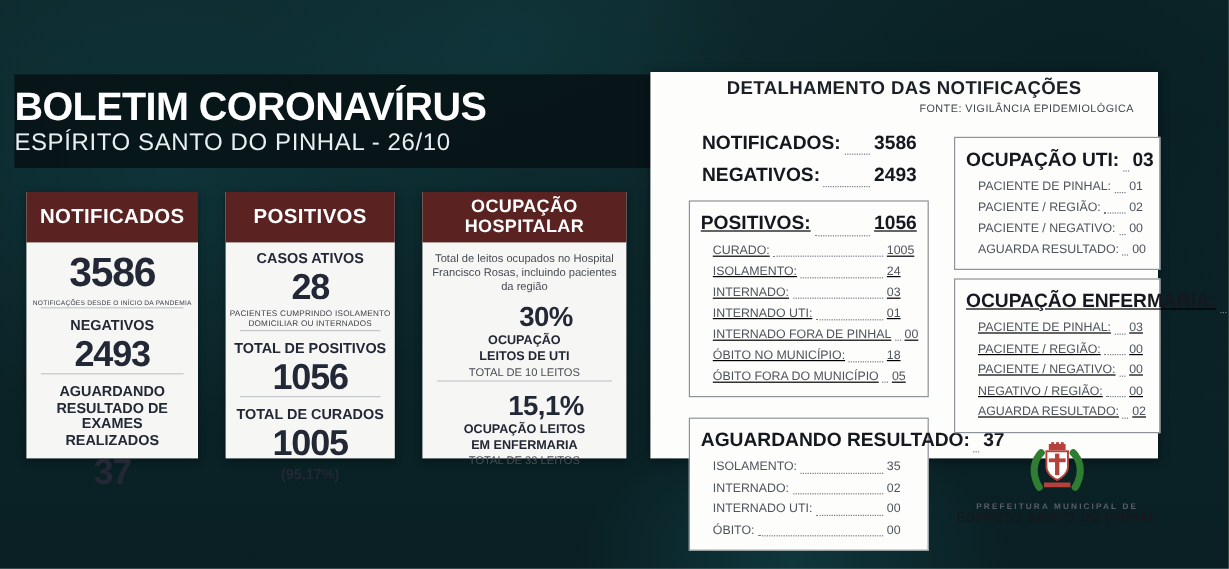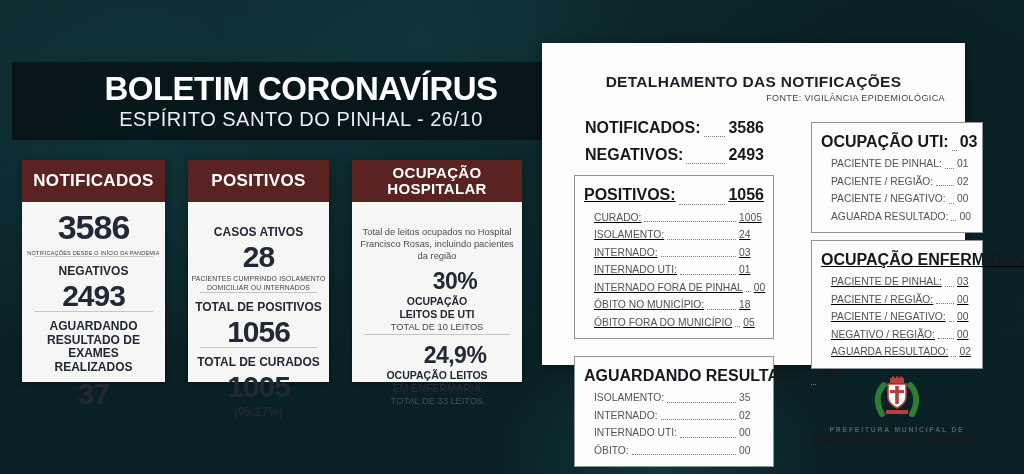--- a/index.html
+++ b/index.html
@@ -12,21 +12,21 @@
       radial-gradient(ellipse 420px 300px at 140px 140px, rgba(28,115,125,0.16), transparent 70%),
       radial-gradient(ellipse 300px 220px at 420px 40px,  rgba(30,120,130,0.14), transparent 70%),
       radial-gradient(ellipse 500px 380px at 900px 80px,  rgba(5,22,26,0.55), transparent 75%),
       linear-gradient(#0d2a2e,#091f23);
   }
 
   
   .title-box {
     position:absolute; left:12px; top:62px; width:578px; height:78px;
     background:rgba(7,18,22,0.88);
-    display:flex; flex-direction:column; align-items:center; justify-content:center;
+    display:flex; flex-direction:column; align-items:flex-start; justify-content:center;
     text-align:center;
   }
   .title-box h1 {
     color:#ffffff; font-size:33px; font-weight:900; letter-spacing:-0.5px; line-height:1;
   }
   .title-box .subtitle {
     color:#e9eff1; font-size:20px; font-weight:400; letter-spacing:0.5px; margin-top:3px;
   }
 
   
@@ -48,35 +48,35 @@
   .num-xl { font-size:34px; font-weight:900; letter-spacing:-1px; line-height:1; color:#232836; }
   .num-lg { font-size:30px; font-weight:900; letter-spacing:-1px; line-height:1; color:#232836; }
   .num-md { font-size:23px; font-weight:900; letter-spacing:-0.5px; line-height:1; color:#232836;padding-left:36px; }
   .lbl-bold  { font-size:12px; font-weight:700; line-height:1.15; color:#232836; }
   .lbl-bold-sm { font-size:10.5px; font-weight:700; line-height:1.25; color:#232836; }
   .cap-tiny  { font-size:5.5px; letter-spacing:0.2px; color:#3a3f47; }
   .cap-small { font-size:6.8px; letter-spacing:0.2px; color:#3a3f47; line-height:1.35; }
   .cap-reg   { font-size:9.3px; color:#474d55; line-height:1.3; }
   .card hr { border:none; border-top:1px solid #c3c7ca; margin:0 12px; }
 
-  .mt2{margin-top:2px}.mt4{margin-top:4px}.mt6{margin-top:6px}.mt7{margin-top:24px}
+  .mt2{margin-top:2px}.mt4{margin-top:4px}.mt6{margin-top:6px}.mt7{margin-top:7px}
   .mt8{margin-top:8px}.mt9{margin-top:9px}
   .px8{padding-left:8px;padding-right:8px}
 
   
   .panel {
-    position:absolute; left:542px; top:43px; width:423px; height:322px;
+    position:absolute; left:542px; top:60px; width:423px; height:322px;
     background:#fdfdfc; box-shadow:0 2px 8px rgba(0,0,0,0.4);
-    padding:30px 20px 0 20px;
+    padding:5px 20px 0 20px;
   }
   .panel-title { text-align:center; font-size:15.5px; font-weight:800; letter-spacing:0.3px; color:#1b1f26; }
   .panel-source { text-align:right; font-size:9px; color:#3e444c; margin-top:2px; letter-spacing:0.4px; }
   .panel-cols { display:flex; margin-top:11px; padding:0 12px; }
   .col-left  { width:200px; }
-  .col-right { width:172px; margin-left:37px; margin-top:8px; }
+  .col-right { width:172px; margin-left:21px; margin-top:8px; }
 
   .dbox {
     border:1.4px solid #8d9399; padding:5px 9px 7px 9px; background:#fdfdfc;
   }
   .drow { display:flex; align-items:flex-end; font-size:10.3px; line-height:1.7; color:#4e545c; }
   .drow .lbl { white-space:nowrap; }
   .drow .fill { flex:1; border-bottom:1.6px dotted #767c83; margin:0 3px 4px 3px; min-width:5px; }
   .drow .val { white-space:nowrap; min-width:25px; text-align:left; }
   .drow.sub { padding-left:10px; }
   .drow.bold { font-weight:800; color:#15191f; font-size:16px; }
@@ -134,21 +134,21 @@
     <div>HOSPITALAR</div>
   </div>
   <div class="cap-reg mt7 px8">Total de leitos ocupados no Hospital Francisco Rosas, incluindo pacientes da região</div>
   <div class="num-md mt8">30%</div>
   <div class="lbl-bold-sm mt2">
     <div>OCUPAÇÃO</div>
     <div>LEITOS DE UTI</div>
   </div>
   <div class="cap-reg">TOTAL DE 10 LEITOS</div>
   <hr class="mt8">
-  <div class="num-md mt9">24,9%</div>
+  <div class="num-md mt9">15,1%</div>
   <div class="lbl-bold-sm mt2">
     <div>OCUPAÇÃO LEITOS</div>
     <div>EM ENFERMARIA</div>
   </div>
   <div class="cap-reg">TOTAL DE 33 LEITOS</div>
 </section>
 
 <section class="panel">
   <div class="panel-title">DETALHAMENTO DAS NOTIFICAÇÕES</div>
   <div class="panel-source">FONTE: VIGILÂNCIA EPIDEMIOLÓGICA</div>

